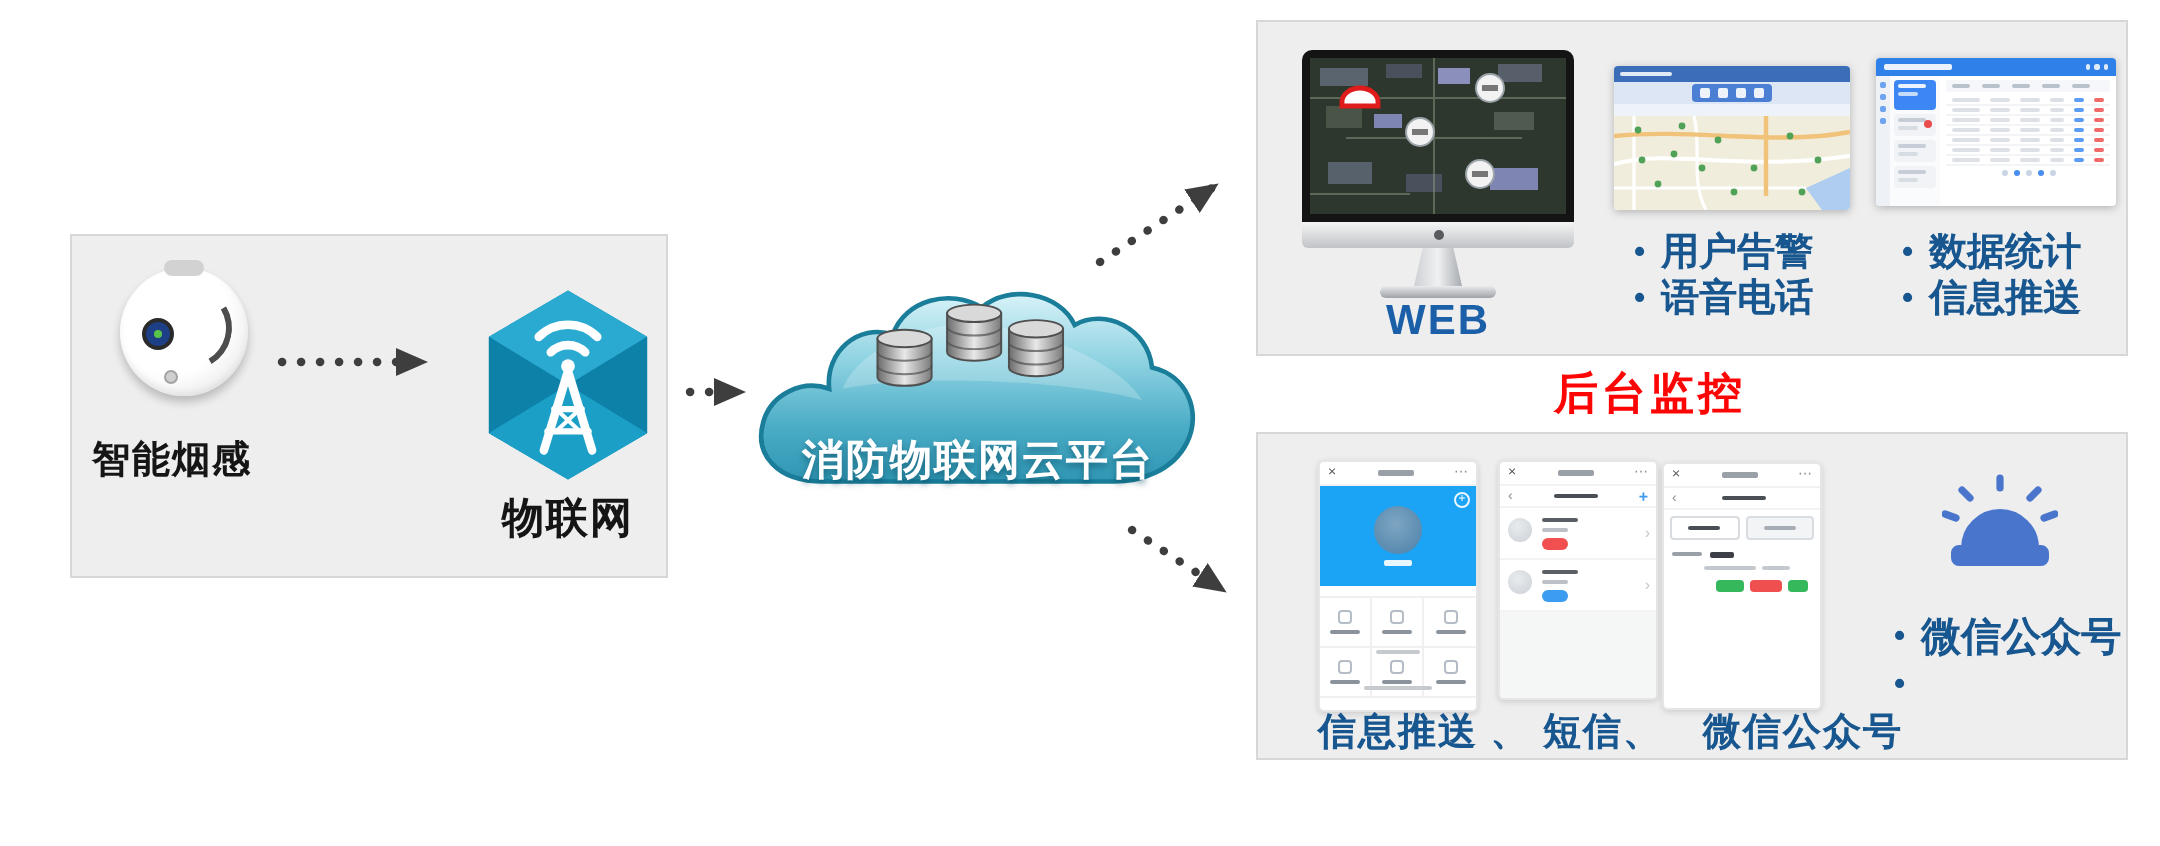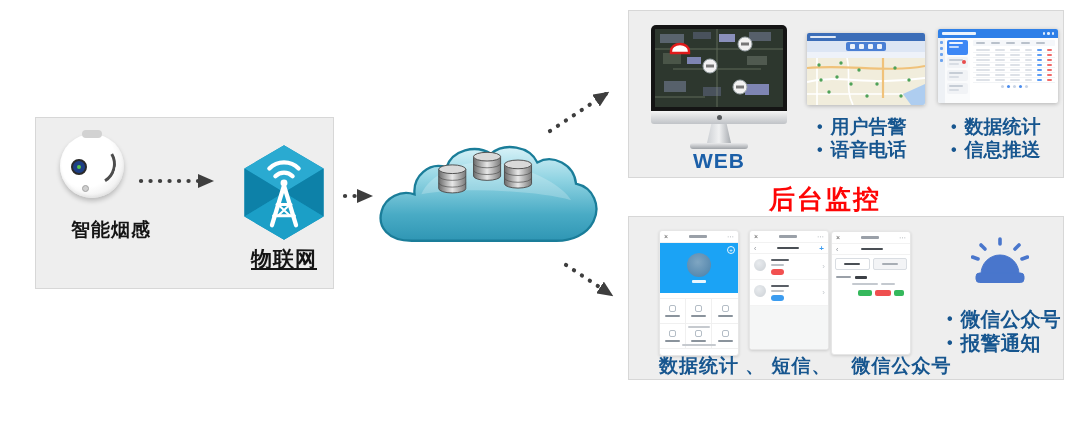--- a/index.html
+++ b/index.html
@@ -5,38 +5,38 @@
   * { margin:0; padding:0; box-sizing:border-box; }
   body { background:#fff; font-family:"Liberation Sans","DejaVu Sans",sans-serif; }
   .canvas { position:relative; width:1080px; height:423px; background:#fff; overflow:hidden; }
 
   .panel { position:absolute; background:#eeeeee; border:1px solid #d7d7d7; }
   .left-panel  { left:35px;  top:117px; width:299px; height:172px; }
   .top-panel   { left:628px; top:10px;  width:436px; height:168px; }
   .bottom-panel{ left:628px; top:216px; width:436px; height:164px; }
 
   .black-label { position:absolute; font-weight:bold; color:#151515; font-size:19px; letter-spacing:1px; }
-  .red-caption { position:absolute; font-weight:bold; color:#fe0505; font-size:26px; text-align:center; letter-spacing:2px; }
+  .red-caption { position:absolute; font-weight:bold; color:#fe0505; font-size:22px; text-align:center; letter-spacing:2px; }
   .blue-strong { color:#17568f; font-weight:bold; }
 
   
   .detector { position:absolute; left:24px; top:16px; width:64px; height:64px; border-radius:50%;
     background:radial-gradient(circle at 40% 38%, #ffffff 52%, #f1f1f1 72%, #dcdcdc 100%);
     box-shadow:0 3px 5px rgba(0,0,0,.22), inset 0 -2px 3px rgba(0,0,0,.06); }
   .detector .vent { position:absolute; left:22px; top:-4px; width:20px; height:8px; border-radius:4px; background:#d2d2d2; }
   .detector .ring { position:absolute; left:14px; top:9px; width:42px; height:42px; border-radius:50%;
     border:3px solid transparent; border-right-color:#4d4d4d; transform:rotate(14deg); }
   .detector .badge { position:absolute; left:11px; top:25px; width:16px; height:16px; border-radius:50%;
     background:#1d3f86; border:2px solid #2a2a2a; }
   .detector .badge-core { position:absolute; left:4px; top:4px; width:4px; height:4px; border-radius:50%; background:#59c44a; }
   .detector .foot-dot { position:absolute; left:22px; top:51px; width:7px; height:7px; border-radius:50%;
     background:#cfcfcf; border:1px solid #a3a3a3; }
 
   .hexagon { position:absolute; left:205px; top:26px; }
-  .iot-label { position:absolute; left:205px; top:127px; width:86px; text-align:center; font-size:21px;text-decoration:underline; }
+  .iot-label { position:absolute; left:205px; top:127px; width:86px; text-align:center; font-size:21px; }
 
   
   .cloud-wrap { position:absolute; left:373px; top:142px; width:232px; height:126px; }
   .cloud-label { position:absolute; left:0; top:74px; width:100%; text-align:center; color:#fff;
     font-size:21px; font-weight:bold; letter-spacing:1px; text-shadow:0 2px 3px rgba(8,70,90,.55); }
 
   
   .imac { position:absolute; left:22px; top:14px; width:136px; }
   .imac .screen { width:136px; height:86px; background:#141414; border-radius:5px 5px 0 0; padding:4px; }
   .imac .chin { width:136px; height:13px; background:linear-gradient(#f5f5f5,#c0c3c7); border-radius:0 0 3px 3px;
@@ -158,21 +158,21 @@
 
   <div class="panel left-panel">
     <div class="detector">
       <div class="vent"></div>
       <div class="ring"></div>
       <div class="badge">
           <div class="badge-core"></div>
         </div>
       <div class="foot-dot"></div>
     </div>
-    <div class="black-label" style="left:10px; top:99px;margin-left:25px;">智能烟感</div>
+    <div class="black-label" style="left:10px; top:99px;">智能烟感</div>
 
     <svg class="hexagon" width="86" height="97" viewBox="0 0 100 112">
       <polygon points="50,1 96,28 96,84 50,111 4,84 4,28" fill="#1693ba"></polygon>
       <polygon points="50,1 96,28 50,56 4,28" fill="#2aaad1"></polygon>
       <polygon points="4,28 50,56 4,84" fill="#0d81a8"></polygon>
       <polygon points="96,28 96,84 50,56" fill="#0d81a8"></polygon>
       <polygon points="4,84 50,56 96,84 50,111" fill="#1b9fc7"></polygon>
       <g>
         <path d="M40 37 a14 14 0 0 1 20 0" stroke="#fff" stroke-width="5" fill="none" stroke-linecap="round"></path>
         <path d="M33 28 a24 24 0 0 1 34 0" stroke="#fff" stroke-width="5" fill="none" stroke-linecap="round"></path>
@@ -226,20 +226,21 @@
           <ellipse cx="0" cy="0" rx="14" ry="4.5" fill="#d9d9d9" stroke="#4f4f4f" stroke-width="1"></ellipse>
         </g>
         <g transform="translate(150,23)">
           <path d="M-14 0 v20 a14 4.5 0 0 0 28 0 v-20 z" fill="url(#mg)" stroke="#4f4f4f" stroke-width="1"></path>
           <path d="M-14 7 a14 4.5 0 0 0 28 0" fill="none" stroke="#4f4f4f" stroke-width="1" opacity=".7"></path>
           <path d="M-14 14 a14 4.5 0 0 0 28 0" fill="none" stroke="#4f4f4f" stroke-width="1" opacity=".7"></path>
           <ellipse cx="0" cy="0" rx="14" ry="4.5" fill="#d9d9d9" stroke="#4f4f4f" stroke-width="1"></ellipse>
         </g>
       </g>
     </svg>
+    <div class="cloud-label">消防物联网云平台</div>
   </div>
 
   <div class="panel top-panel">
     <div class="imac">
       <div class="screen">
         <svg width="128" height="78" viewBox="0 0 128 78">
           <rect width="128" height="78" fill="#2d372e"></rect>
           <rect x="5" y="5" width="24" height="9" fill="#5a646e"></rect>
           <rect x="38" y="3" width="18" height="7" fill="#49525c"></rect>
           <rect x="64" y="5" width="16" height="8" fill="#8a90bb"></rect>
@@ -566,25 +567,24 @@
       </g>
     </svg>
 
     <div class="bullets blue-strong alert-bullets">
       <div class="row">
           <span class="dot">•</span>
         <span>微信公众号</span>
         </div>
       <div class="row">
           <span class="dot">•</span>
-        <span>报警通知</span>
-        </div>
-    </div>
-
-    <div class="channels blue-strong">数据统计 、 短信、　微信公众号</div>
+        </div>
+    </div>
+
+    <div class="channels blue-strong">信息推送 、 短信、　微信公众号</div>
   </div>
 
 
   <svg class="overlay" width="1080" height="423" viewBox="0 0 1080 423">
     <defs>
       <marker id="ah" markerUnits="userSpaceOnUse" markerWidth="16" markerHeight="14" refX="12" refY="7" orient="auto">
         <polygon points="0,0 16,7 0,14" fill="#3e3e3e"></polygon>
       </marker>
     </defs>
     <g stroke="#3e3e3e" stroke-width="4.2" stroke-linecap="round" fill="none" stroke-dasharray="0.1 9.4">

